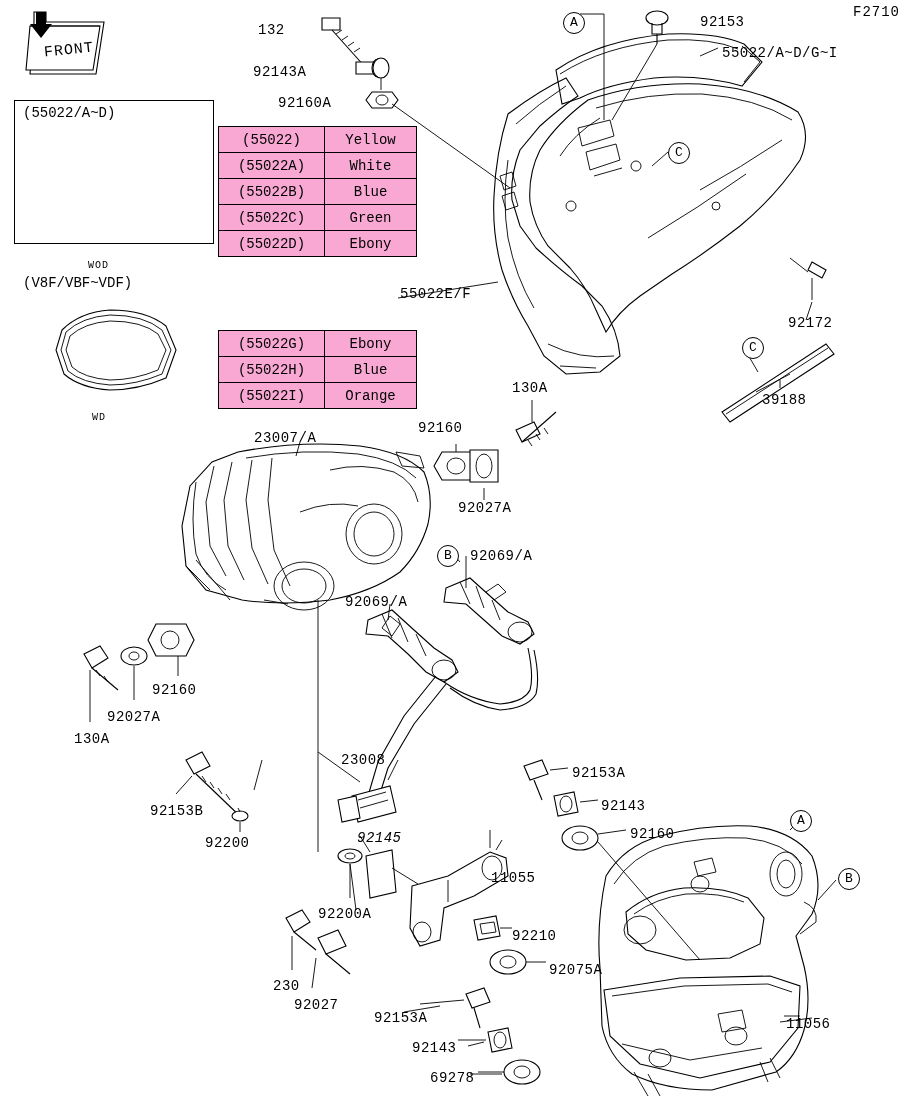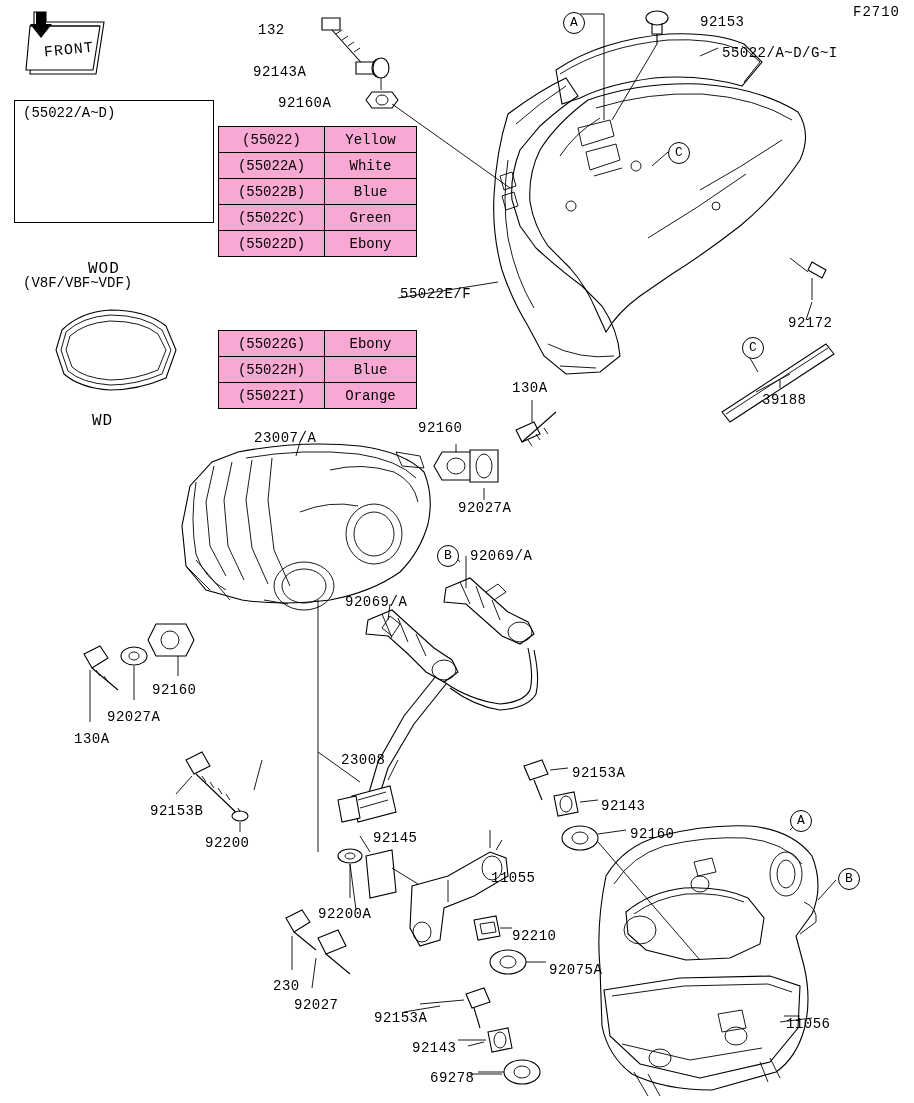--- a/index.html
+++ b/index.html
@@ -46,21 +46,21 @@
   .vbox .vtitle {
     position: absolute; left: 8px; top: 4px;
     font-size: 14px;
   }
   .vbox .vsub {
     position: absolute;
     font-size: 14px;
   }
   .vcap {
     position: absolute;
-    font-size: 16px;
+    font-size: 10px;
     letter-spacing: 1px;
   }
 
   
   .ctable {
     position: absolute;
     border-collapse: collapse;
     background: #f9a8d4;
   }
   .ctable td {
@@ -396,21 +396,21 @@
       <path class="thin" d="M468 1046 L484 1042"></path>
       <path class="thin" d="M470 1074 L502 1074"></path>
       <path class="thin" d="M360 836 L370 852"></path>
       <path class="thin" d="M356 910 L350 864"></path>
       <path class="thin" d="M238 808 L240 812"></path>
     </g>
   </svg>
 
   <div id="sheet-code" class="lbl">F2710</div>
 
-  <div class="vbox" style="left:14px; top:100px; width:200px; height:123px;">
+  <div class="vbox" style="left:14px; top:100px; width:200px; height:144px;">
     <div class="vtitle">(55022/A~D)</div>
     <div class="vsub" style="left:8px; top:130px;margin-top:44px;">(V8F/VBF~VDF)</div>
   </div>
   <div class="vcap" style="left:88px; top:260px;">WOD</div>
 
   <div class="vcap" style="left:92px; top:412px;">WD</div>
 
   <table class="ctable" style="left:218px; top:126px;">
     <tbody>
       <tr>
@@ -467,21 +467,21 @@
       <div class="lbl" style="left: 254px; top: 430px;">23007/A</div>
       <div class="lbl" style="left: 458px; top: 500px;">92027A</div>
       <div class="lbl" style="left: 470px; top: 548px;">92069/A</div>
       <div class="lbl" style="left: 345px; top: 594px;">92069/A</div>
       <div class="lbl" style="left: 152px; top: 682px;">92160</div>
       <div class="lbl" style="left: 107px; top: 709px;">92027A</div>
       <div class="lbl" style="left: 74px; top: 731px;">130A</div>
       <div class="lbl" style="left: 150px; top: 803px;">92153B</div>
       <div class="lbl" style="left: 205px; top: 835px;">92200</div>
       <div class="lbl" style="left: 341px; top: 752px;">23008</div>
-      <div class="lbl" style="left: 373px; top: 830px;">92145</div>
+      <div class="lbl" style="left: 357px; top: 830px; font-style: italic;">92145</div>
       <div class="lbl" style="left: 318px; top: 906px;">92200A</div>
       <div class="lbl" style="left: 475px; top: 870px; margin-left: 16px;">11055</div>
       <div class="lbl" style="left: 512px; top: 928px;">92210</div>
       <div class="lbl" style="left: 549px; top: 962px;">92075A</div>
       <div class="lbl" style="left: 273px; top: 978px;">230</div>
       <div class="lbl" style="left: 294px; top: 997px;">92027</div>
       <div class="lbl" style="left: 374px; top: 1010px;">92153A</div>
       <div class="lbl" style="left: 412px; top: 1040px;">92143</div>
       <div class="lbl" style="left: 430px; top: 1070px;">69278</div>
       <div class="lbl" style="left: 572px; top: 765px;">92153A</div>

